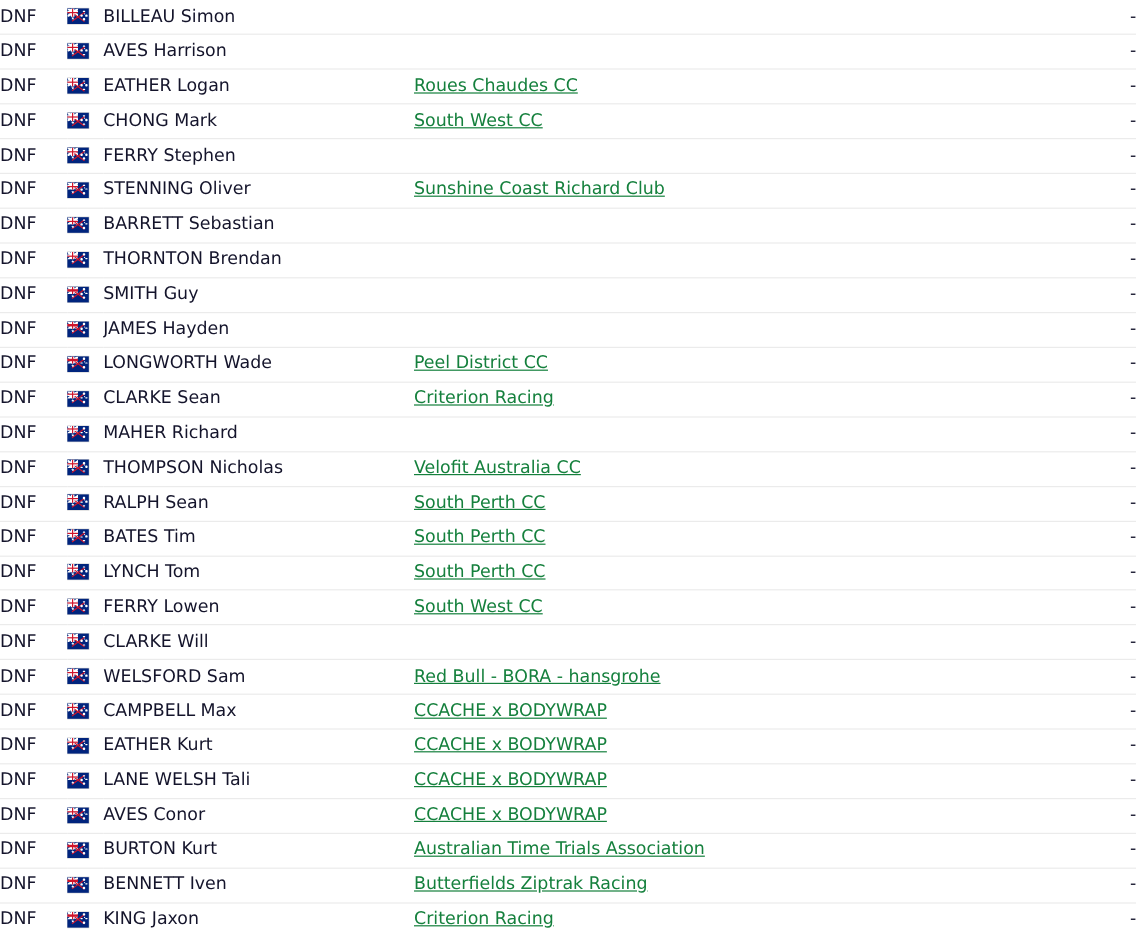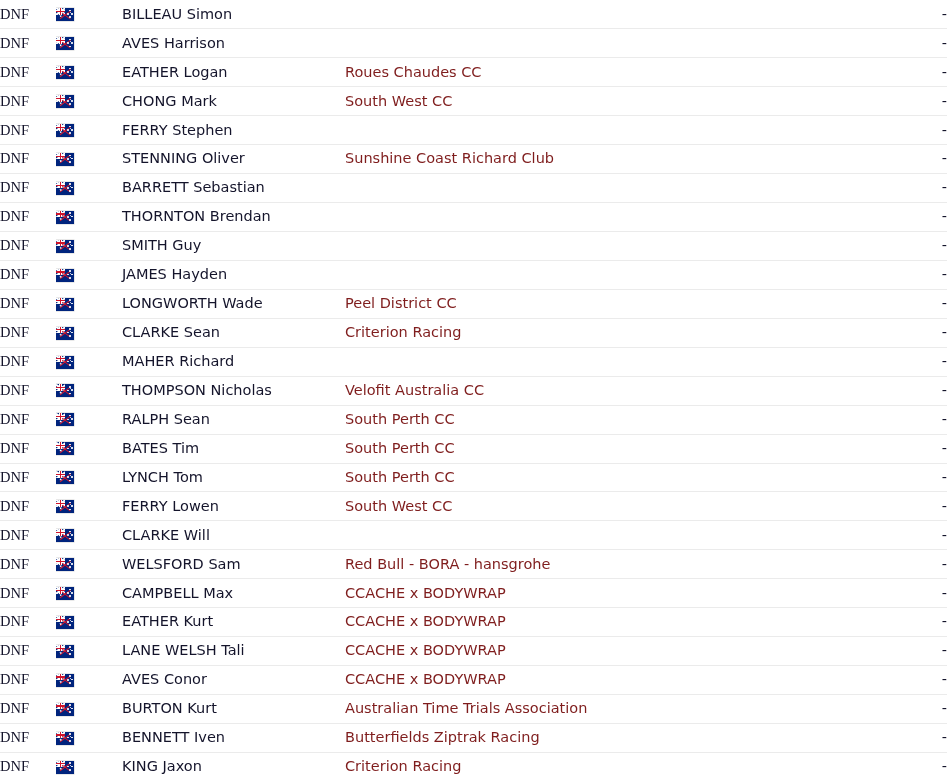--- a/index.html
+++ b/index.html
@@ -34,29 +34,29 @@
     color: #14142b;
     white-space: nowrap;
     overflow: hidden;
   }
 
   
   .results-table tr:first-child td {
     border-top: none;
   }
 
-  .col-status   { width: 56px;  padding-left: 8px; font-family: Liberation Serif, serif;  }
+  .col-status   { width: 56px;  padding-left: 8px;  }
   .col-flag     { width: 30px;  text-align: left;   }
   .col-rider    { width: 259px; padding-left: 2px;  }
   .col-team     { width: 560px; padding-left: 1px;  }
   .col-time     { width: 42px;  text-align: right;  padding-right: 11px; }
 
   .status-text  { color: #14142b; }
-  .rider-name   { color: #14142b; margin-left: 36px; }
-  .team-name    { color: #7f1d1d; }
+  .rider-name   { color: #14142b; }
+  .team-name    { color: #15803d; text-decoration: underline; }
   .time-value   { color: #14142b; letter-spacing: 0; }
 
   
   .flag {
     display: inline-block;
     position: relative;
     width: 18px;
     height: 13px;
     background: #00247d;
     vertical-align: middle;

